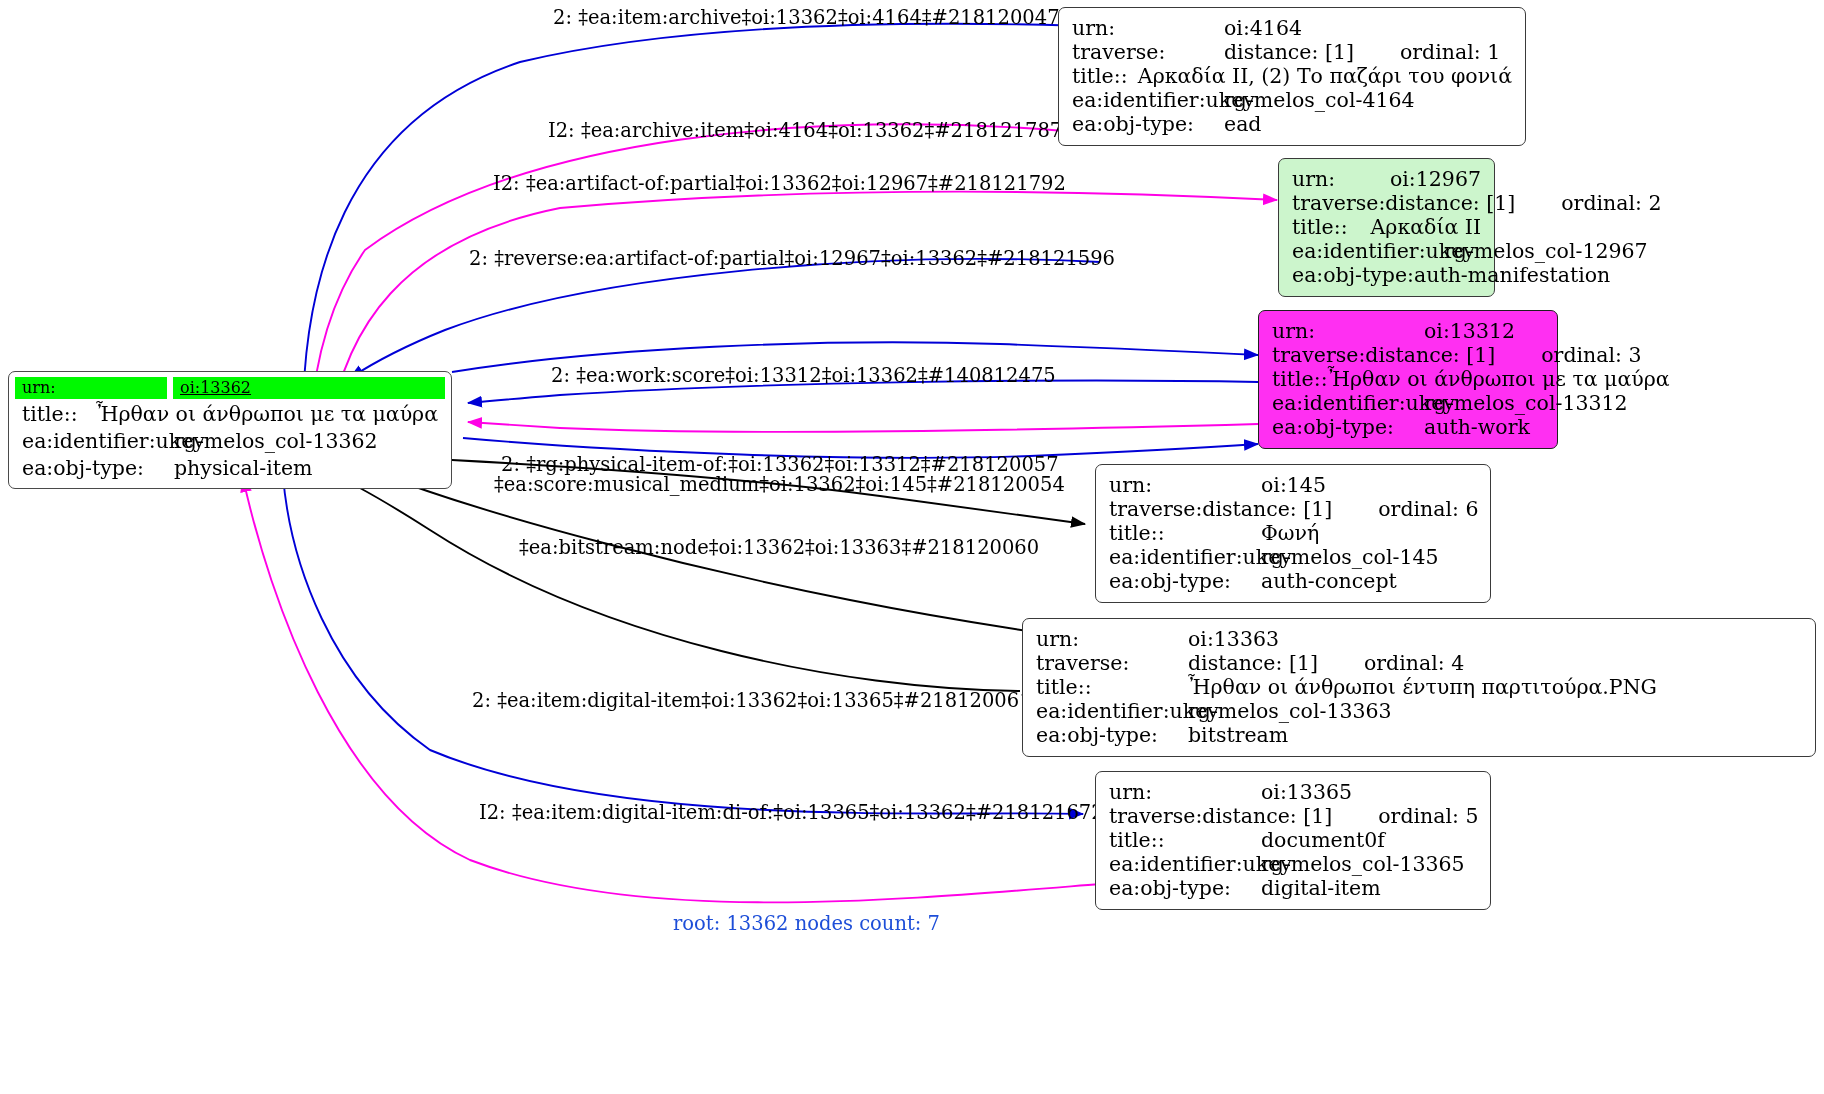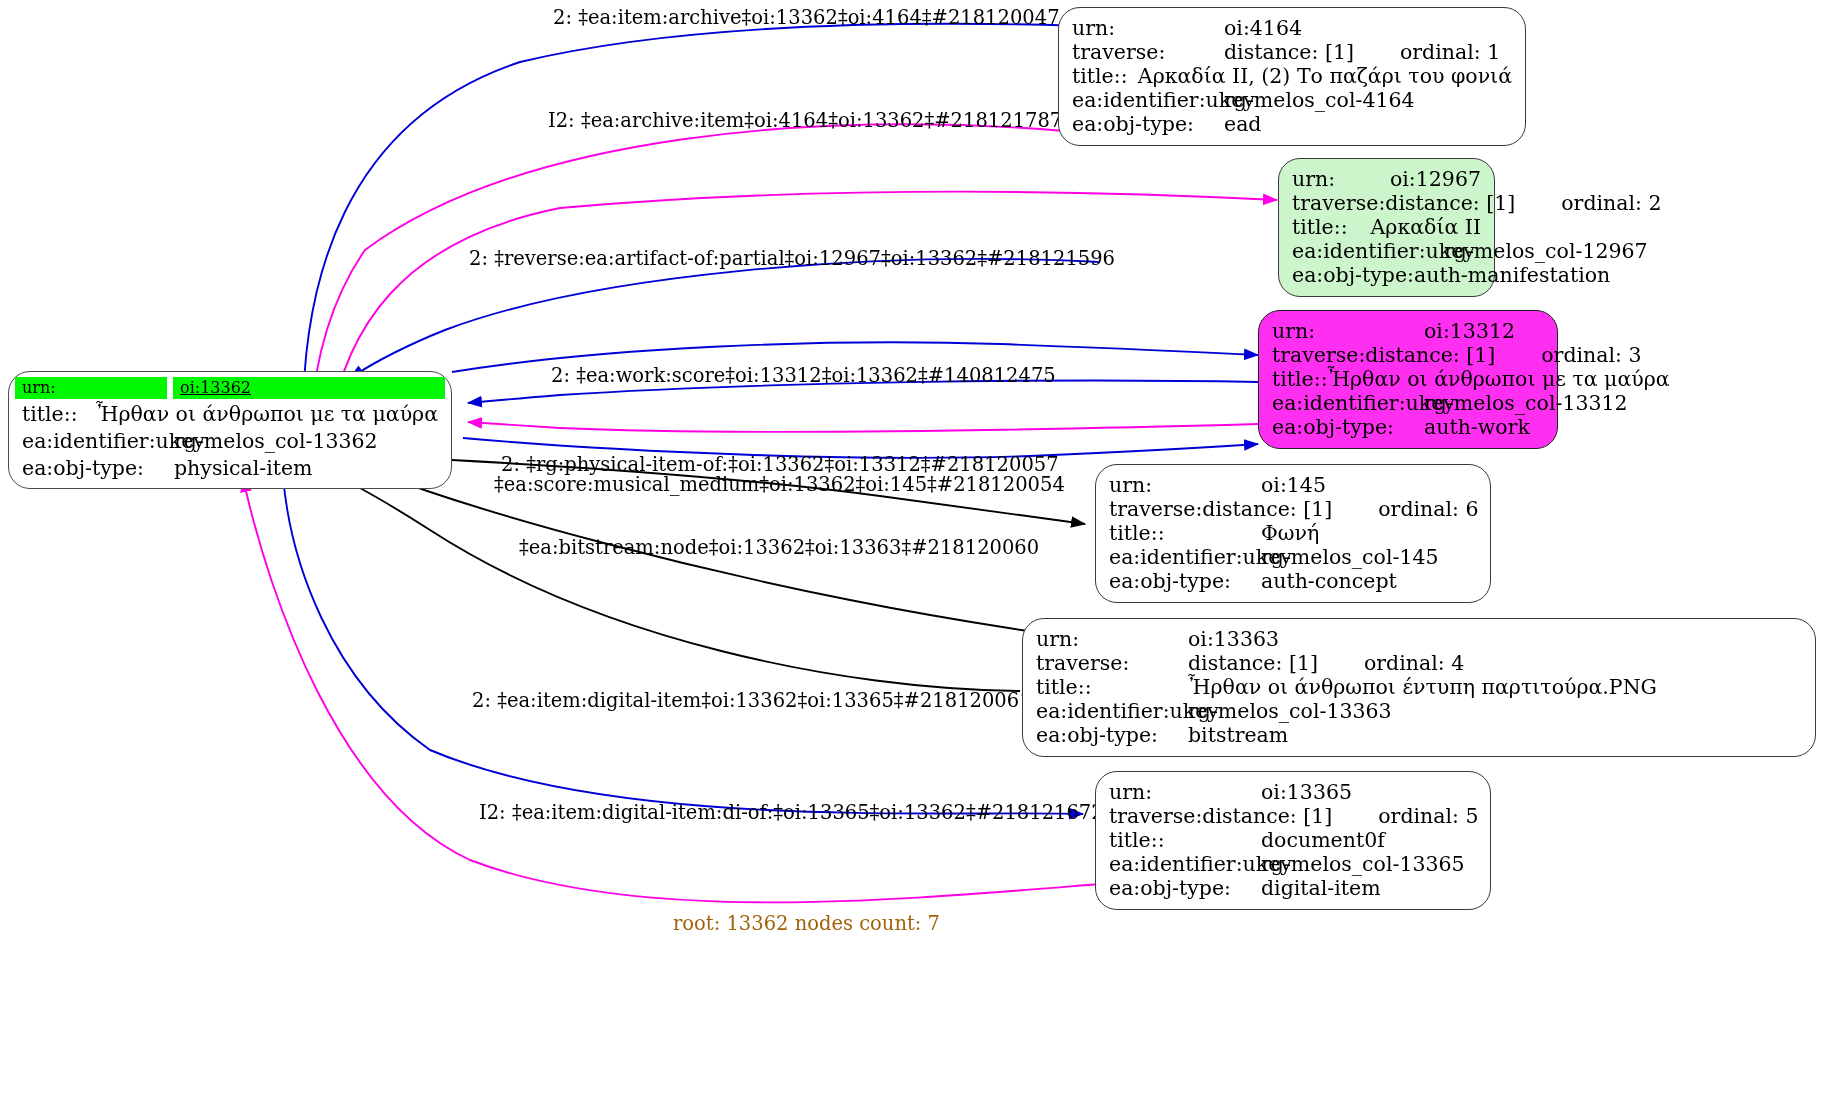--- a/index.html
+++ b/index.html
@@ -10,21 +10,21 @@
     font-family:"DejaVu Serif","Liberation Serif",serif;
     overflow:hidden;
   }
   svg#wires{position:absolute;left:0;top:0;width:1824px;height:1094px;overflow:visible;}
 
   
   .node{
     position:absolute;
     box-sizing:border-box;
     border:1.4px solid #3a3a3a;
-    border-radius:22px;
+    border-radius:7px;
     background:#ffffff;
     padding:8px 13px 9px 13px;
   }
   .node.green{background:#ccf5cc;}
   .node.magenta{background:#ff2ff2;border-color:#1f1f1f;}
   .node.root{padding:5px 6px 8px 6px;border-width:1.7px;border-color:#4a4a4a;}
 
   .row{display:flex;align-items:baseline;white-space:nowrap;}
   .row .k{font-size:20.5px;color:#000;}
   .row .v{font-size:20.5px;color:#000;}
@@ -43,21 +43,21 @@
   .elabel{
     position:absolute;
     font-size:19.5px;
     color:#000;
     white-space:nowrap;
     line-height:1;
   }
   .caption{
     position:absolute;
     font-size:19.5px;
-    color:#a16207;
+    color:#1d4ed8;
     white-space:nowrap;
   }
 </style>
 </head>
 <body>
 
 <div id="stage">
 
   <svg id="wires" viewBox="0 0 1824 1094">
     <defs>
@@ -93,21 +93,22 @@
     <path d="M380,474 C500,520 700,570 850,600 Q990,628 1172,651" fill="none" stroke="#000000" stroke-width="1.9" marker-end="url(#ak)"></path>
 
     <path d="M1020,691 C840,689 600,640 430,530 C380,498 350,482 330,473" fill="none" stroke="#000000" stroke-width="1.9" marker-end="url(#ak)"></path>
 
     <path d="M283,476 C290,560 330,680 430,750 C620,830 950,810 1083,814" fill="none" stroke="#0000d6" stroke-width="1.9" marker-end="url(#ab)"></path>
 
     <path d="M1100,884 C900,900 640,925 470,860 C340,800 270,600 243,478" fill="none" stroke="#ff00e6" stroke-width="1.9" marker-end="url(#am)"></path>
   </svg>
 
   <div class="elabel" style="left:553px;top:8px;">2: ‡ea:item:archive‡oi:13362‡oi:4164‡#218120047</div>
-  <div class="elabel" style="left:548px;top:111px;">I2: ‡ea:archive:item‡oi:4164‡oi:13362‡#218121787</div>
+  <div class="elabel" style="left:548px;top:121px;">I2: ‡ea:archive:item‡oi:4164‡oi:13362‡#218121787</div>
+  <div class="elabel" style="left:493px;top:174px;">I2: ‡ea:artifact-of:partial‡oi:13362‡oi:12967‡#218121792</div>
   <div class="elabel" style="left:469px;top:249px;">2: ‡reverse:ea:artifact-of:partial‡oi:12967‡oi:13362‡#218121596</div>
   <div class="elabel" style="left:551px;top:366px;">2: ‡ea:work:score‡oi:13312‡oi:13362‡#140812475</div>
   <div class="elabel" style="left:501px;top:455px;">2: ‡rg:physical-item-of:‡oi:13362‡oi:13312‡#218120057</div>
   <div class="elabel" style="left:494px;top:475px;">‡ea:score:musical_medium‡oi:13362‡oi:145‡#218120054</div>
   <div class="elabel" style="left:519px;top:538px;">‡ea:bitstream:node‡oi:13362‡oi:13363‡#218120060</div>
   <div class="elabel" style="left:472px;top:691px;">2: ‡ea:item:digital-item‡oi:13362‡oi:13365‡#218120061</div>
   <div class="elabel" style="left:479px;top:803px;">I2: ‡ea:item:digital-item:di-of:‡oi:13365‡oi:13362‡#218121672</div>
 
   <div class="node root" style="left:8px;top:371px;width:444px;">
     <div class="hl">

